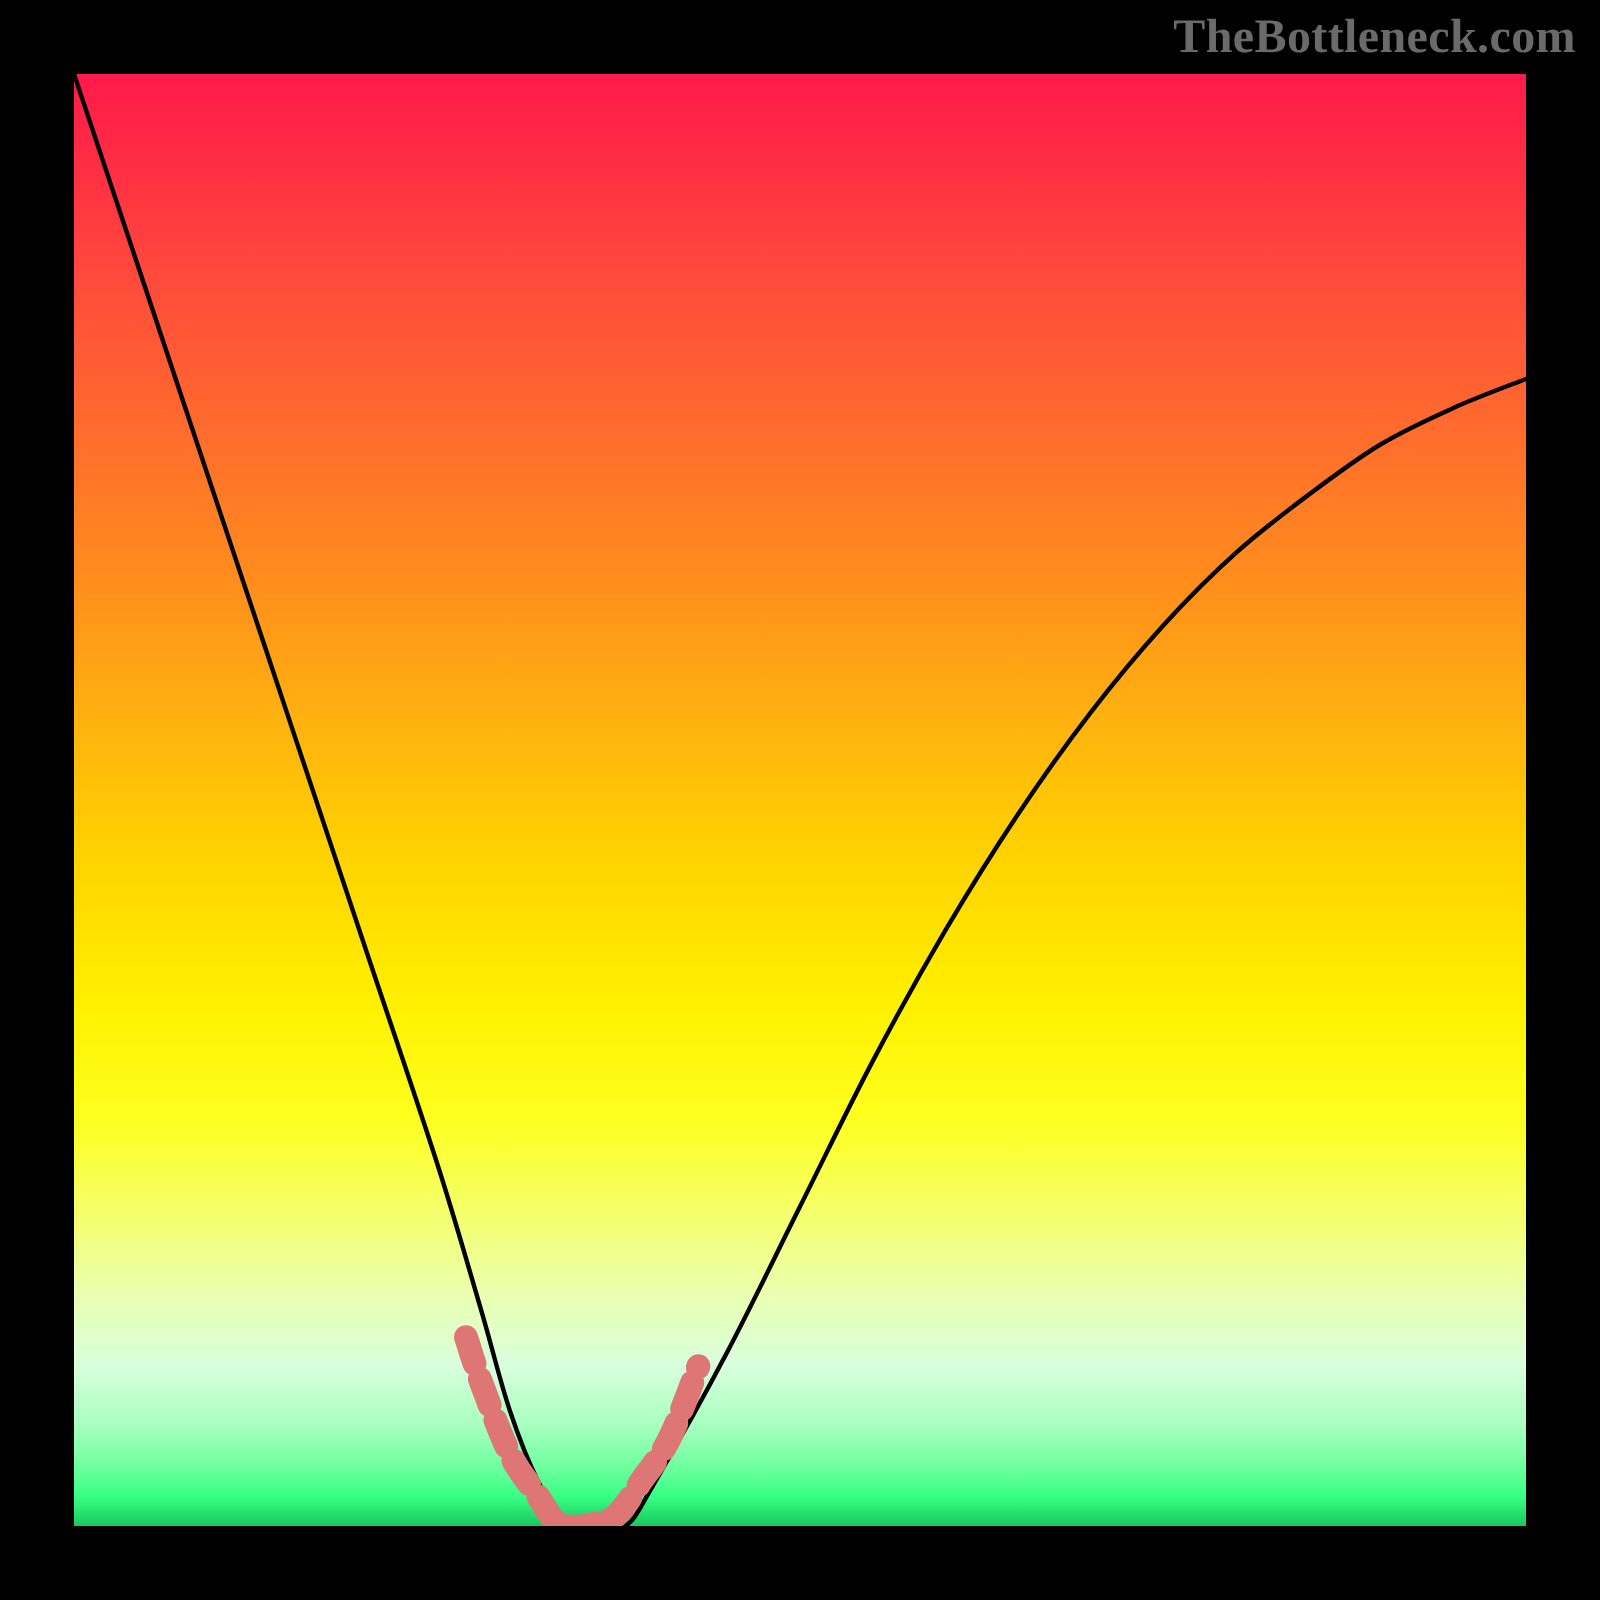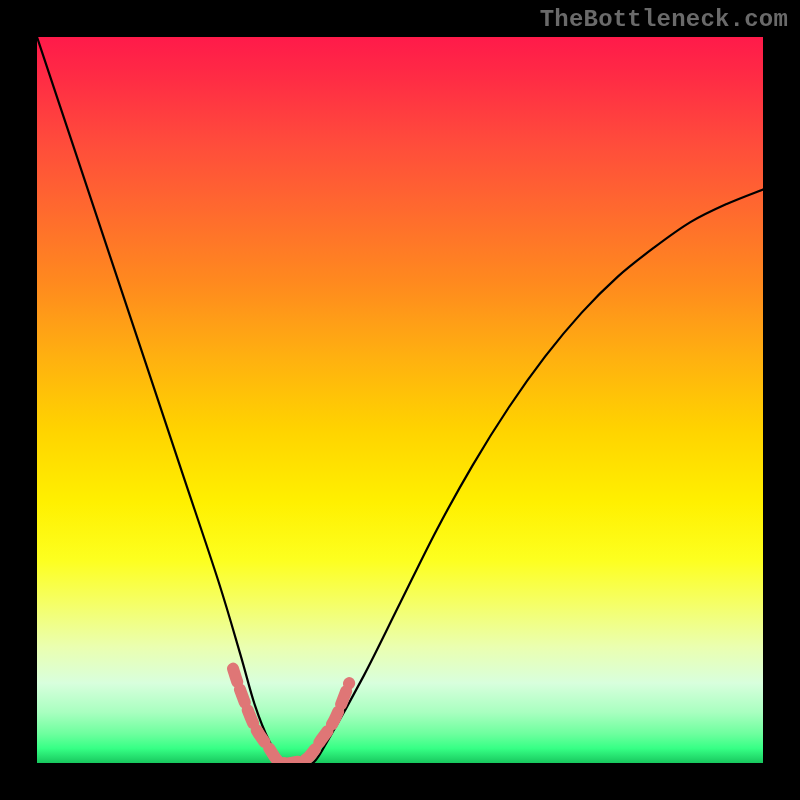--- a/index.html
+++ b/index.html
@@ -48,21 +48,21 @@
       #a9ffc0 93%,
       #6dff9e 96%,
       #36ff85 98%,
       #18c85e 100%
     );
   }
   .watermark {
     position: absolute;
     top: 6px;
     right: 12px;
-    font-family: Liberation Mono, monospace;
+    font-family: Liberation Serif, serif;
     font-size: 24px;
     font-weight: 600;
     color: #6a6a6a;
     letter-spacing: 0.2px;
     user-select: none;
   }
   svg.curve {
     position: absolute;
     left: 0;
     top: 0;

